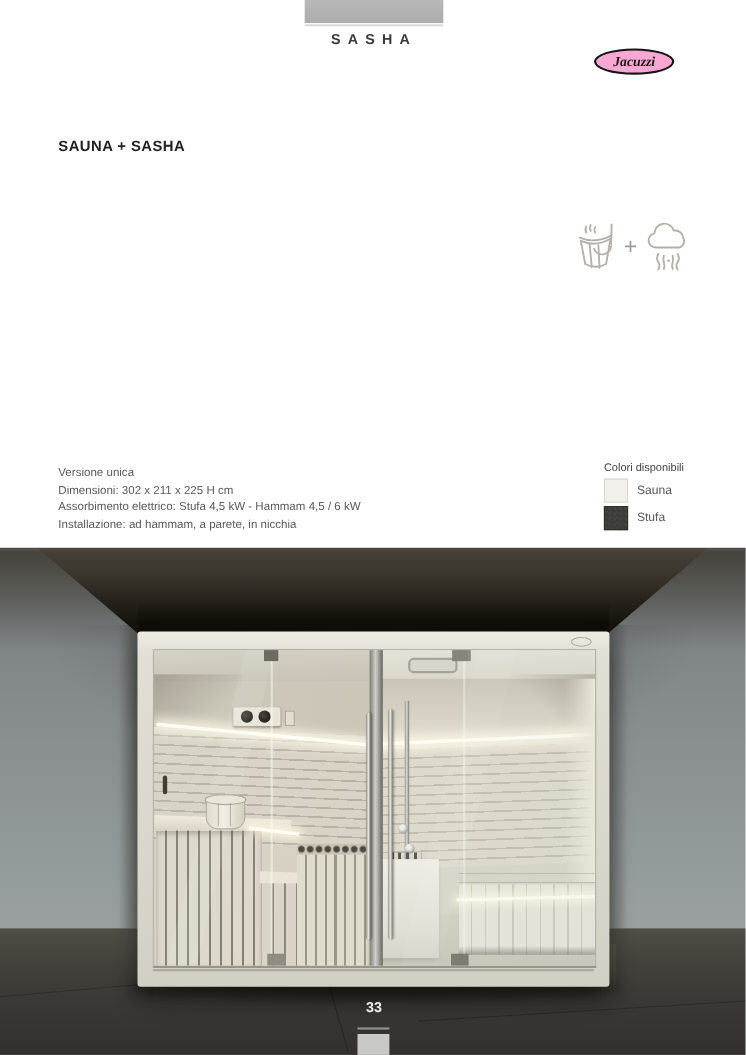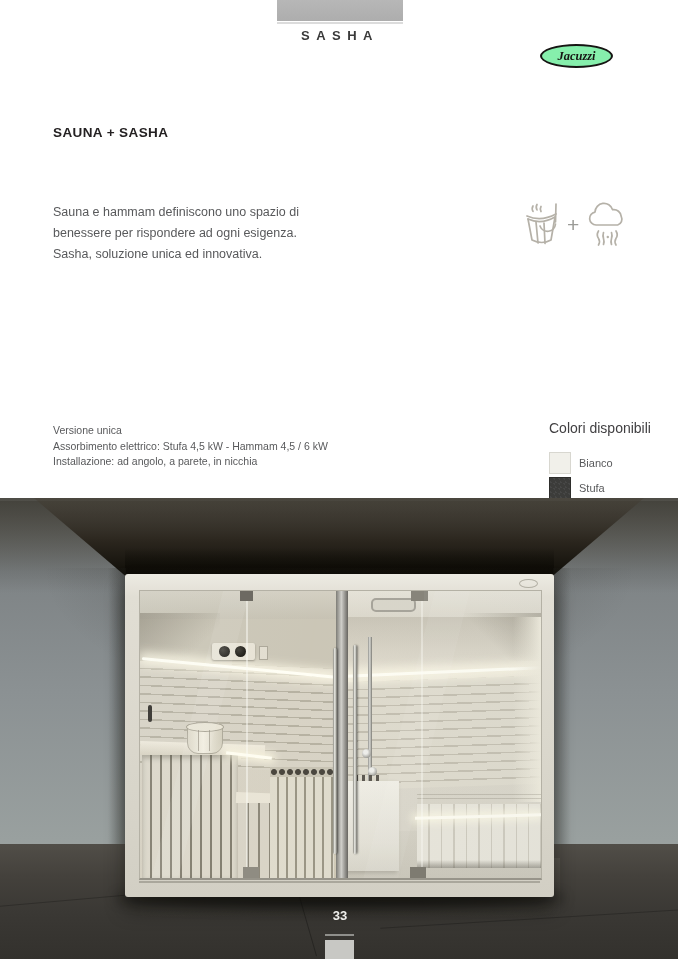--- a/index.html
+++ b/index.html
@@ -6,34 +6,34 @@
   body{width:678px;height:959px;background:#ffffff;font-family:"Liberation Sans",sans-serif;}
   .page{position:relative;width:678px;height:959px;background:#ffffff;overflow:hidden;}
   .abs{position:absolute;}
 
   
   .top-bar{left:277px;top:0;width:126px;height:21px;background:linear-gradient(180deg,#b7b7b7,#adadad);}
   .top-rule{left:277px;top:22px;width:126px;height:2px;background:#dcdcdc;}
   .series-title{left:277px;top:28px;width:126px;text-align:center;font-size:13px;font-weight:bold;
     letter-spacing:6.5px;margin-right:-6.5px;color:#3a3a3a;}
   .brand-logo{left:540px;top:44px;width:69px;height:20px;border:2.5px solid #161513;border-radius:50%;
-    display:flex;align-items:center;justify-content:center;background:#86efac;}
+    display:flex;align-items:center;justify-content:center;background:#f9a8d4;}
   .brand-logo span{font-family:"Liberation Serif",serif;font-style:italic;font-weight:bold;font-size:12.5px;color:#161513;line-height:1;}
 
   
   .product-title{left:53px;top:125px;font-size:13.5px;font-weight:bold;letter-spacing:.4px;color:#242122;}
   .description{left:53px;top:202px;width:290px;font-size:12.5px;line-height:21px;color:#58595b;}
   .description span{display:block;}
   .feature-icons{left:524px;top:200px;display:flex;align-items:center;gap:6px;}
   .plus-sign{font-size:21px;font-weight:300;color:#9b9b97;line-height:1;margin-top:2px;}
 
   
   .specs{left:53px;top:423px;font-size:10.5px;line-height:15.5px;color:#58595b;}
   .colors{left:549px;top:420px;}
-  .colors-title{font-size:14px;color:#403f41;margin-bottom:16px;}
+  .colors-title{font-size:10px;color:#403f41;margin-bottom:4px;}
   .color-row{display:flex;align-items:center;gap:8px;margin-bottom:3px;}
   .swatch{width:20px;height:20px;border:1px solid #d8d7d0;}
   .swatch.dark{border-color:#2e2e2c;background-image:linear-gradient(45deg,rgba(255,255,255,.06) 25%,transparent 25%,transparent 75%,rgba(255,255,255,.06) 75%);background-size:5px 5px;}
   .color-label{font-size:11px;color:#58595b;}
 
   
   .photo{left:0;top:498px;width:678px;height:461px;overflow:hidden;
     background:linear-gradient(180deg,#6a6961 0%,#7e8385 16%,#8b9193 42%,#99a09f 74%,#9aa19f 76%);}
   .ceiling-topline{left:0;top:0;width:678px;height:3px;background:#9c9c96;}
   .ceiling-shade{left:0;top:0;width:678px;height:95px;
@@ -151,25 +151,20 @@
 <div class="page">
 
   <div class="abs top-bar"></div>
   <div class="abs top-rule"></div>
   <div class="abs series-title">SASHA</div>
   <div class="abs brand-logo">
     <span>Jacuzzi</span>
   </div>
 
   <div class="abs product-title">SAUNA + SASHA</div>
-  <div class="abs description">
-    <span>Sauna e hammam definiscono uno spazio di</span>
-    <span>benessere per rispondere ad ogni esigenza.</span>
-    <span>Sasha, soluzione unica ed innovativa.</span>
-  </div>
 
   <div class="abs feature-icons">
     <svg class="icon-svg" width="37" height="44" viewBox="0 0 37 44">
       <path d="M9 4 q-1.6 2.6 0 5.4"></path>
       <path d="M13 2.5 q-1.6 2.6 0 5.4"></path>
       <path d="M17 4.5 q-1.4 2.4 0 5"></path>
       <path d="M4 17 Q17 23 31 15"></path>
       <path d="M3 14 Q17 20 32 12"></path>
       <path d="M4 17 L8 38 Q18 43 27 38 L31 15"></path>
       <path d="M12 20 L14 41"></path>
@@ -183,29 +178,30 @@
       <path d="M13.5 31 q-2.4 3.8 0 7.4 q2 3.2 0 6.6"></path>
       <path d="M18.5 32.5 q-1 3 0 6 q1 3 0 6"></path>
       <circle cx="22.8" cy="37" r="1.2" fill="#b5b1a8" stroke="none"></circle>
       <path d="M26.5 32.5 q1 3 0 6 q-1 3 0 6"></path>
       <path d="M31 31 q2.4 3.8 0 7.4 q-2 3.2 0 6.6"></path>
     </svg>
   </div>
 
   <div class="abs specs">
     <div>Versione unica</div>
+    <div>Dimensioni: 302 x 211 x 225 H cm</div>
     <div>Assorbimento elettrico: Stufa 4,5 kW - Hammam 4,5 / 6 kW</div>
-    <div>Installazione: ad angolo, a parete, in nicchia</div>
+    <div>Installazione: ad hammam, a parete, in nicchia</div>
   </div>
 
   <div class="abs colors">
     <div class="colors-title">Colori disponibili</div>
     <div class="color-row">
       <div class="swatch" style="background-color: rgb(241, 240, 234);"></div>
-      <span class="color-label">Bianco</span>
+      <span class="color-label">Sauna</span>
     </div>
     <div class="color-row">
       <div class="swatch dark" style="background-color: rgb(60, 60, 58);"></div>
       <span class="color-label">Stufa</span>
     </div>
   </div>
 
   <div class="abs photo">
     <div class="abs ceiling-topline"></div>
     <div class="abs ceiling-shade"></div>

